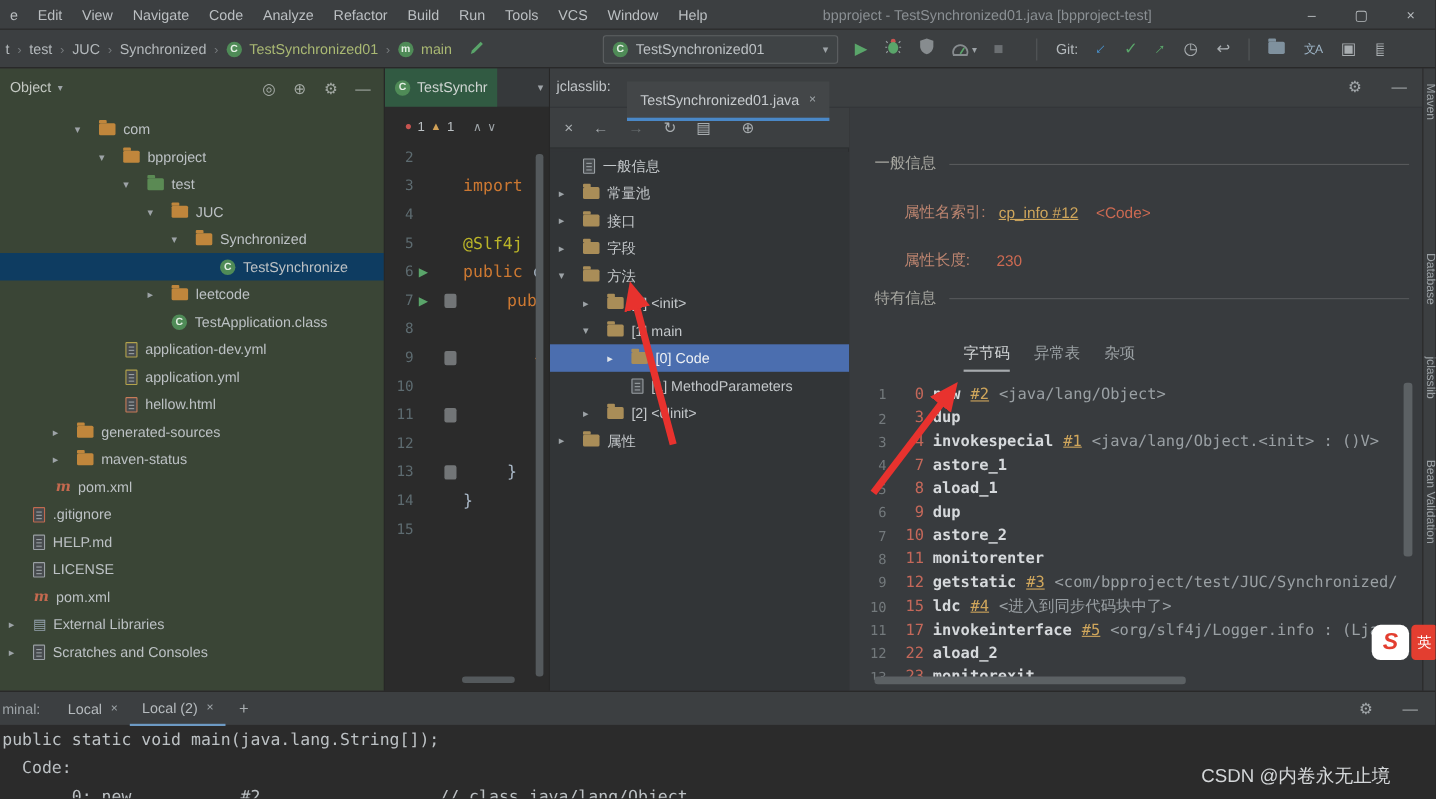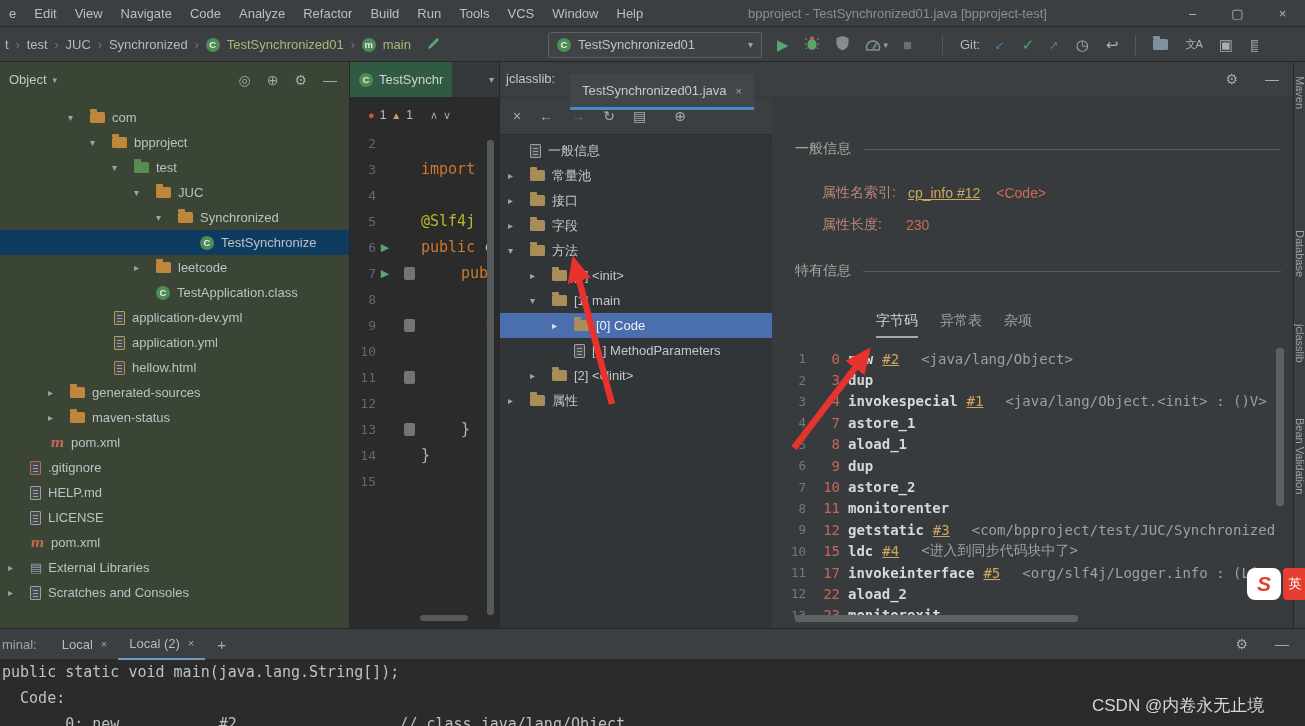--- a/index.html
+++ b/index.html
@@ -117,21 +117,21 @@
   .dred { color:#cd6a52; margin-left:16px; }
   #dtabs { position:absolute; left:104px; top:214px; display:flex; gap:22px; font-size:14px; color:#9aa0a3; }
   #dtabs .dtab.active { color:#d2d5d7; border-bottom:2px solid #a6aaad; padding-bottom:6px; }
   #bclist { position:absolute; left:0; top:250px; width:504px; height:270px; overflow:hidden; }
   .brow { display:flex; align-items:center; height:21.4px; font-family:"DejaVu Sans Mono",monospace;
           font-size:14px; white-space:nowrap; padding-left:14px; }
   .bn { width:20px; text-align:right; color:#73797c; font-size:12.5px; flex:none; }
   .bo { width:34px; text-align:right; color:#c4685a; flex:none; }
   .bm { margin-left:8px; font-weight:bold; color:#d6d9dc; }
   .bl { margin-left:9px; color:#cfa65c; text-decoration:underline; }
-  .br { margin-left:22px; color:#9aa0a4; }
+  .br { margin-left:9px; color:#9aa0a4; }
 
   
   #stripe { left:1293px; top:62px; width:12px; height:566px; background:#3c3f41; border-left:1px solid #282828; }
   .stripe-item { position:absolute; left:0; width:12px; writing-mode:vertical-rl; font-size:11px;
                  color:#9ba1a5; text-align:left; white-space:nowrap; }
 
   
   #term-tabs { left:0; top:628px; width:1305px; height:31px; background:#3c3f41;
                border-top:1px solid #272727; display:flex; align-items:center; font-size:13px;
                color:#b6bbbe; z-index:4; }
@@ -484,21 +484,21 @@
 <div id="detail" class="abs">
   <div class="dheader" style="top:42px;">
     <span>一般信息</span>
     <span class="rule"></span>
   </div>
   <div class="dfield" style="top:86px;">
     <span class="dlabel">属性名索引:</span>
     <span class="dlink">cp_info #12</span>
     <span class="dred">&lt;Code&gt;</span>
   </div>
-  <div class="dfield" style="top:118px;justify-content:flex-end;">
+  <div class="dfield" style="top:130px;justify-content:flex-end;">
     <span class="dlabel">属性长度:</span>
     <span class="dred" style="margin-left:24px;">230</span>
   </div>
   <div class="dheader" style="top:164px;">
     <span>特有信息</span>
     <span class="rule"></span>
   </div>
   <div id="dtabs">
     <span class="dtab active">字节码</span>
     <span class="dtab">异常表</span>

